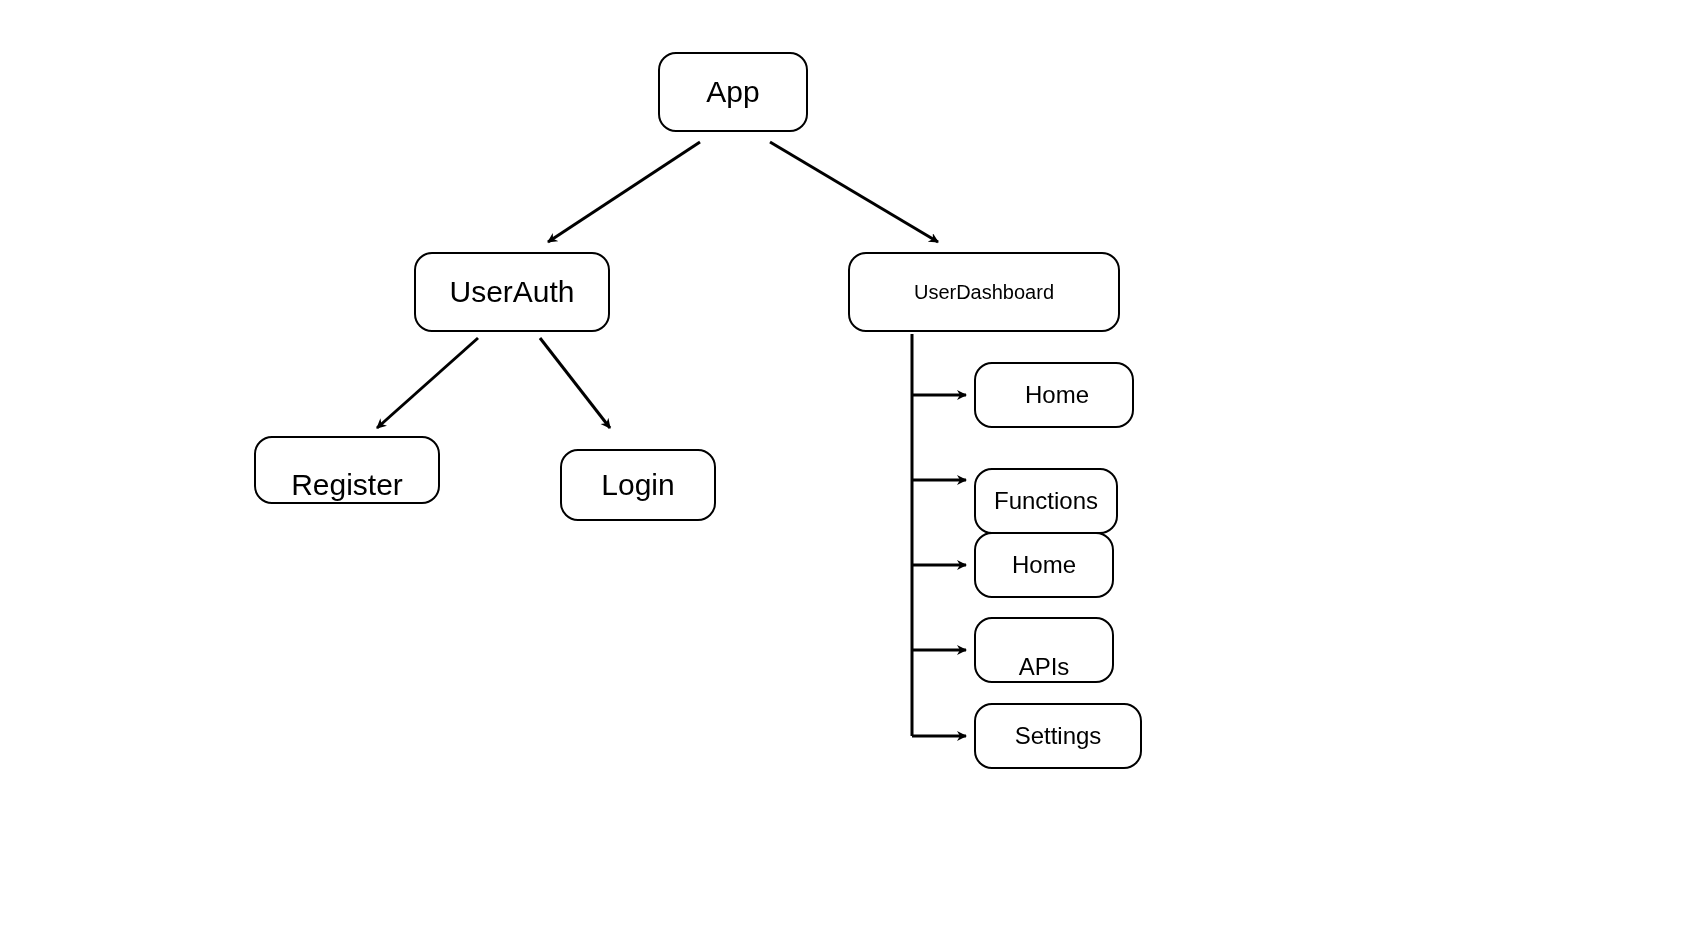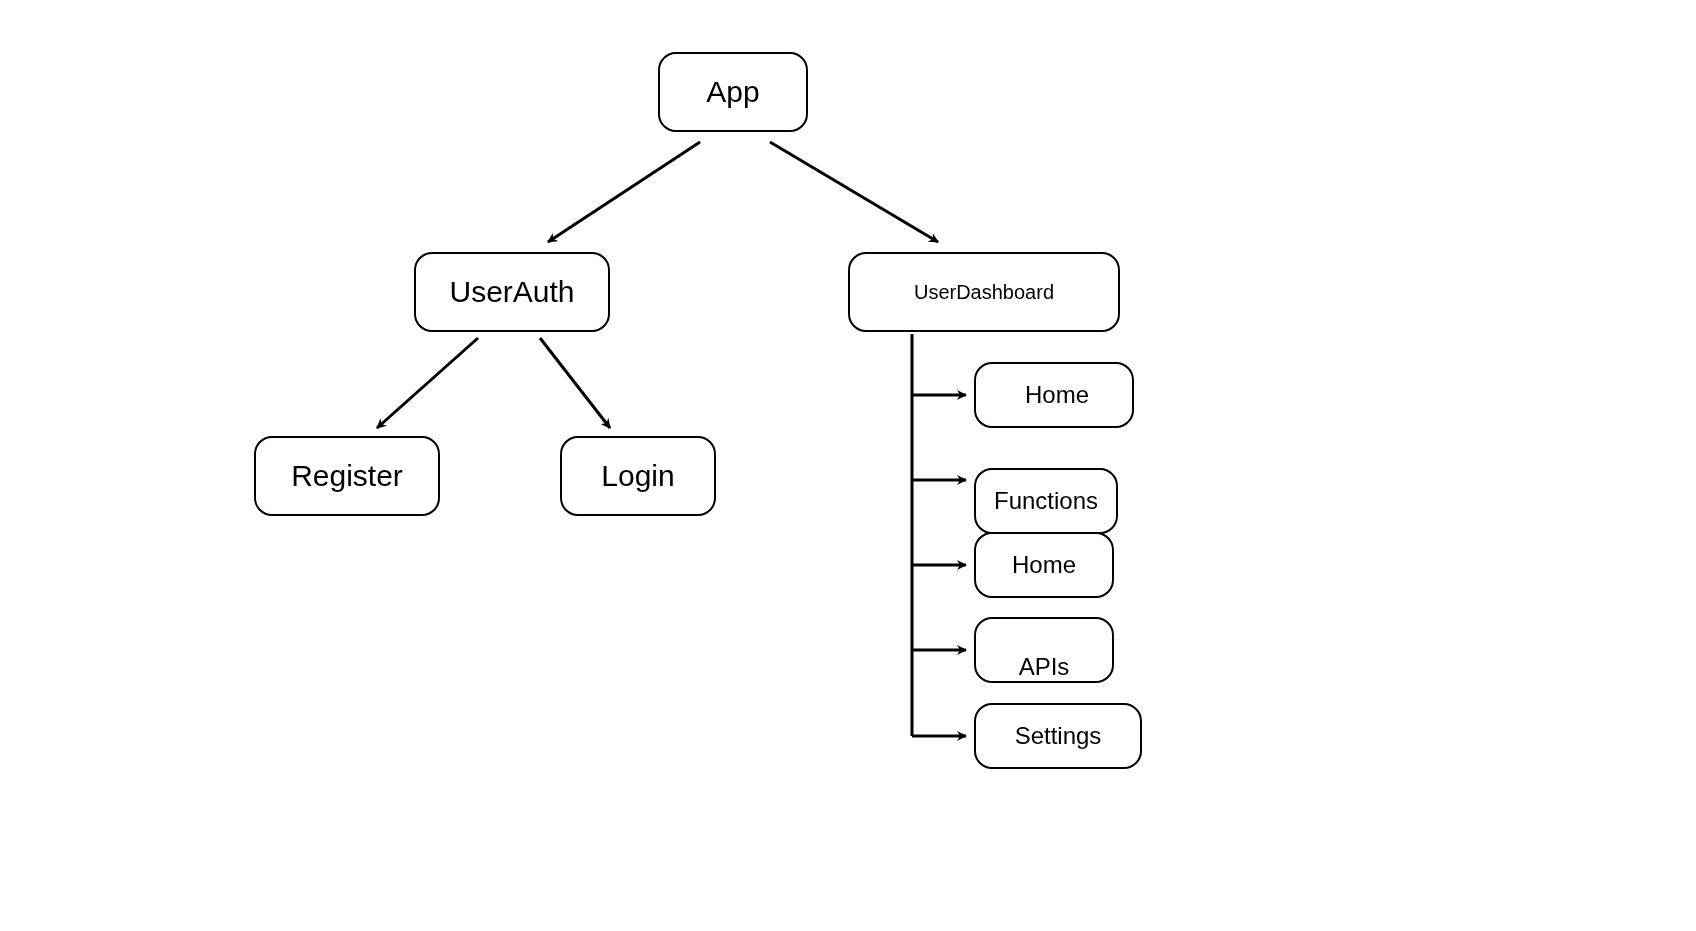--- a/index.html
+++ b/index.html
@@ -45,25 +45,25 @@
   </svg>
 
   <div class="node fs-lg" style="left:658px;top:52px;width:150px;height:80px;">
     <span>App</span>
   </div>
 
   <div class="node fs-lg" style="left:414px;top:252px;width:196px;height:80px;">
     <span>UserAuth</span>
   </div>
 
-  <div class="node fs-lg" style="left:254px;top:436px;width:186px;height:80px;">
+  <div class="node fs-lg" style="left:254px;top:436px;width:186px;height:68px;align-items:flex-end;">
     <span>Register</span>
   </div>
 
-  <div class="node fs-lg" style="left:560px;top:436px;width:156px;height:80px;">
+  <div class="node fs-lg" style="left:560px;top:449px;width:156px;height:72px;">
     <span>Login</span>
   </div>
 
   <div class="node fs-md" style="left:848px;top:252px;width:272px;height:80px;">
     <span>UserDashboard</span>
   </div>
 
   <div class="node fs-sm" style="left:974px;top:362px;width:160px;height:66px;padding-left:6px;">
     <span>Home</span>
   </div>

